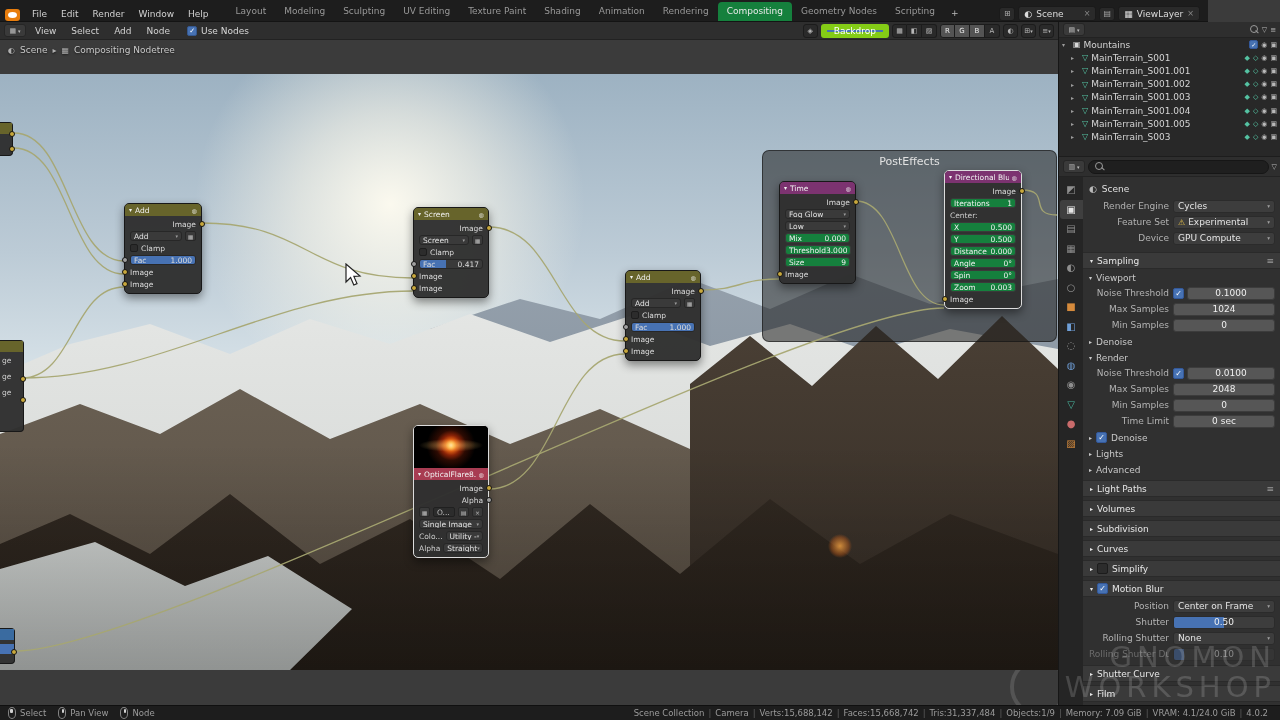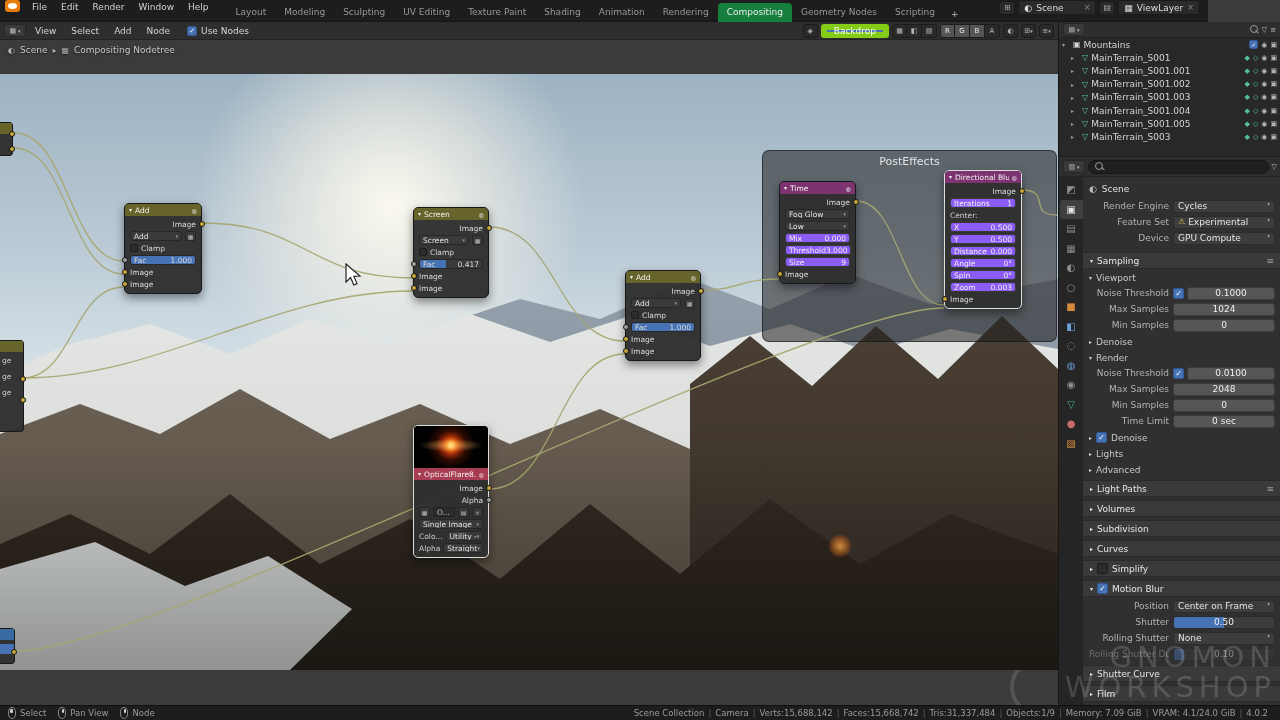--- a/index.html
+++ b/index.html
@@ -1,20 +1,20 @@
 <!DOCTYPE html>
 <html><head>
 <meta charset="utf-8">
 <style>
 *{margin:0;padding:0;box-sizing:border-box}
 html,body{width:1280px;height:720px;overflow:hidden;background:#111;font-family:"DejaVu Sans",sans-serif}
 #app{position:relative;width:1280px;height:720px;background:#3b3b3b;overflow:hidden;font-size:9px;color:#cfcfcf}
 
 
-#topbar{position:absolute;left:0;top:0;width:1208px;height:22px;background:#1d1d1d;display:flex;align-items:flex-start;z-index:60;padding:0 5px;gap:1px;border-bottom:1px solid #141414}
+#topbar{position:absolute;left:0;top:0;width:1208px;height:22px;background:#1d1d1d;display:flex;align-items:flex-end;z-index:60;padding:0 5px;gap:1px;border-bottom:1px solid #141414}
 .blogo{width:15px;height:12px;border-radius:3px;background:#e87d0d;margin-right:4px;position:relative;flex:none}
 .blogo:before{content:'';position:absolute;left:3px;top:3px;width:9px;height:6px;border-radius:50%;background:#fff}
 .menu-item{padding:2px 7px;border-radius:3px;color:#d2d2d2;font-size:9px}
 #workspace-tabs{display:flex;align-items:flex-end;height:22px;margin-left:10px}
 .ws-tab{padding:4px 9px 5px;color:#989898;font-size:9px;border-radius:4px 4px 0 0;white-space:nowrap}
 .ws-tab.active{background:#15803d;color:#e9e9e9}
 .ws-add{padding:3px 7px;color:#bbb}
 .tb-right{margin-left:auto;display:flex;align-items:center;gap:3px;padding-right:3px}
 .top-ic{width:16px;height:14px;background:#2a2a2a;border:1px solid #1a1a1a;border-radius:3px;display:flex;align-items:center;justify-content:center;color:#aaa;font-size:8px}
 .top-dd{height:15px;background:#2a2a2a;border:1px solid #1a1a1a;border-radius:3px;display:flex;align-items:center;gap:4px;padding:0 5px;color:#ddd;min-width:78px}
@@ -75,21 +75,21 @@
 .s-l{left:-3.5px}.s-r{right:-3.5px}
 .ndd{flex:1;height:10px;background:#3a3a3a;border:1px solid #272727;border-radius:3px;display:flex;align-items:center;padding:0 3px;color:#e2e2e2;overflow:hidden}
 .ndd .arr{margin-left:auto;font-size:5px;color:#9f9f9f}
 .mini-btn{width:11px;height:10px;background:#3a3a3a;border:1px solid #272727;border-radius:2px;display:flex;align-items:center;justify-content:center;font-size:6px;color:#bbb;flex:none}
 .mini-fld{flex:1;height:10px;background:#2c2c2c;border:1px solid #202020;border-radius:2px;color:#bbb;display:flex;align-items:center;padding:0 3px;overflow:hidden}
 .ncb{width:8px;height:8px;background:#2c2c2c;border:1px solid #1d1d1d;border-radius:2px;flex:none}
 .nslider{position:relative;flex:1;height:10px;background:#3a3a3a;border:1px solid #272727;border-radius:3px;overflow:hidden;display:flex;align-items:center}
 .nfill{position:absolute;left:0;top:0;bottom:0;background:#4772b3}
 .sl{position:relative;padding-left:3px}
 .sv{position:relative;margin-left:auto;padding-right:3px}
-.nnum{flex:1;height:10px;background:#8b5cf6;border:1px solid #3a3a3a;border-radius:3px;display:flex;padding:0 3px;color:#f0f0f0}
+.nnum{flex:1;height:10px;background:#15803d;border:1px solid #3a3a3a;border-radius:3px;display:flex;padding:0 3px;color:#f0f0f0}
 .nnum .sv{margin-left:auto;padding-right:0}
 .ntext{color:#cfcfcf}
 .plabel{color:#cfcfcf;flex:none}
 .npreview{height:42px;background:#000;border-radius:4px 4px 0 0;position:relative;overflow:hidden}
 .flare{position:absolute;inset:0;background:
  radial-gradient(ellipse 62% 22% at 50% 46%,rgba(255,205,110,.55),transparent 70%),
  radial-gradient(circle at 50% 46%,#fff6dc 0%,#ffc051 6%,#e06014 13%,rgba(160,40,8,.85) 23%,rgba(90,22,5,.5) 35%,transparent 56%)}
 
 
 .pnode{position:absolute;background:rgba(48,48,48,.97);border:1px solid #181818;border-left:none;z-index:10;font-size:7.5px;color:#cfcfcf}
@@ -129,21 +129,21 @@
 .search-pill{flex:1;height:14px;background:#1f1f1f;border:1px solid #161616;border-radius:7px;display:flex;align-items:center;gap:4px;padding:0 6px;color:#777}
 #props-tabs{position:absolute;left:0;top:20px;bottom:0;width:24px;background:#252525;display:flex;flex-direction:column;align-items:center;padding-top:3px;gap:0}
 .ptab{width:23px;height:19.5px;display:flex;align-items:center;justify-content:center;border-radius:3px 0 0 3px;color:#8f8f8f;font-size:10px}
 .ptab.active{background:#3f3f3f;color:#e6e6e6}
 #props-content{position:absolute;left:24px;top:20px;right:0;bottom:0;overflow:hidden;padding:3px 6px 0;font-size:9px}
 .p-ctx{display:flex;align-items:center;gap:5px;height:18px;color:#e0e0e0}
 .ctx-ic{color:#b9b9b9;font-size:9px}
 .p-row{display:flex;align-items:center;height:16px;gap:4px}
 .p-label{width:80px;text-align:right;color:#b2b2b2;overflow:hidden;white-space:nowrap;flex:none}
 .p-ctl{flex:1;display:flex;align-items:center;gap:3px;min-width:0}
-.p-dd{flex:1;height:13px;background:#3d3d3d;border:1px solid #2b2b2b;border-radius:3px;display:flex;gap:3px;padding:0 4px;color:#e4e4e4;min-width:0}
+.p-dd{flex:1;height:13px;background:#3d3d3d;border:1px solid #2b2b2b;border-radius:3px;display:flex;align-items:center;gap:3px;padding:0 4px;color:#e4e4e4;min-width:0}
 .p-dd .p-val{overflow:hidden;white-space:nowrap}
 .p-dd .arr{margin-left:auto;font-size:5.5px;color:#9f9f9f}
 .warn{color:#e7c24a;font-size:8px}
 .p-field{flex:1;height:13px;background:#565656;border:1px solid #3c3c3c;border-radius:3px;display:flex;align-items:center;justify-content:center;color:#f0f0f0}
 .p-slider{position:relative;flex:1;height:13px;background:#3d3d3d;border:1px solid #2b2b2b;border-radius:3px;overflow:hidden}
 .pfill{position:absolute;left:0;top:0;bottom:0;background:#4772b3}
 .p-sval{position:absolute;inset:0;display:flex;align-items:center;justify-content:center;color:#f0f0f0}
 .p-cb{width:11px;height:11px;border-radius:2px;background:#2c2c2c;border:1px solid #1c1c1c;display:flex;align-items:center;justify-content:center;color:#fff;font-size:8px;flex:none}
 .p-cb.on{background:#4772b3;border-color:#33589a}
 .p-sec{display:flex;align-items:center;height:17px;background:#3a3a3a;margin:3px -6px 1px;padding:0 7px;gap:4px;color:#e6e6e6;border-top:1px solid #2a2a2a;border-bottom:1px solid #2a2a2a}

